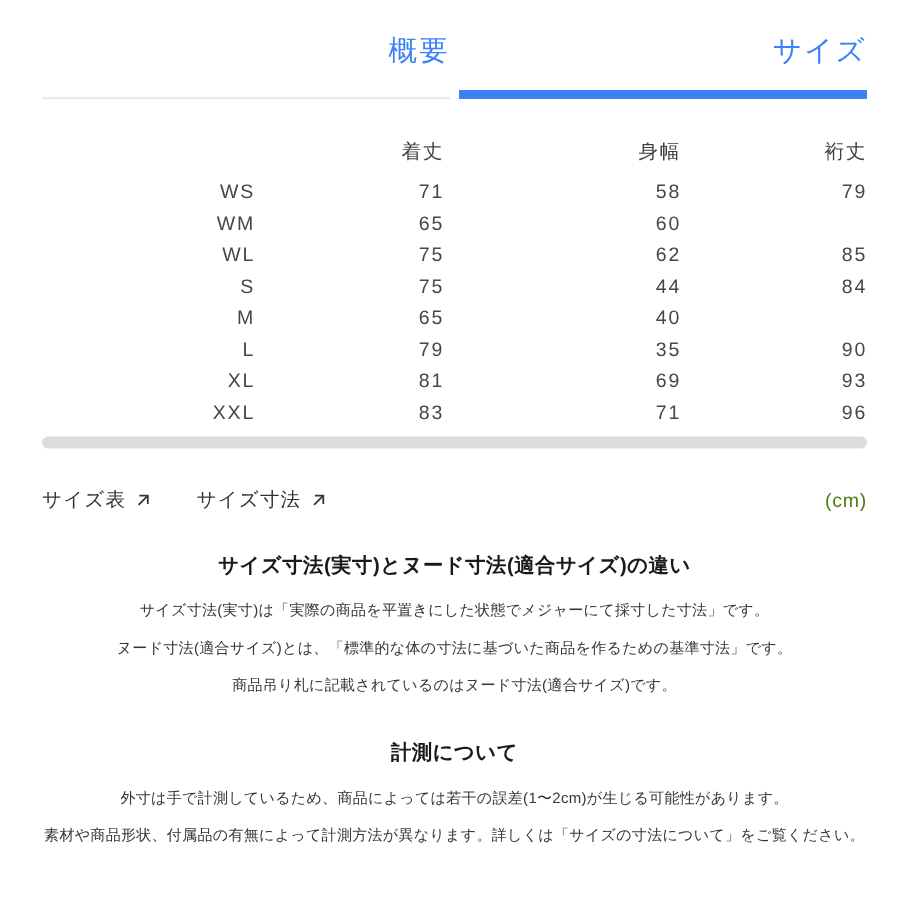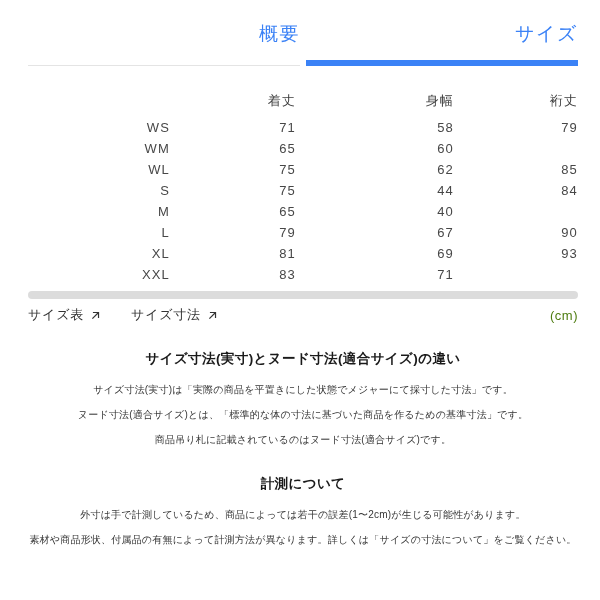--- a/index.html
+++ b/index.html
@@ -33,21 +33,21 @@
   .trow.head .tcell{color:#3d3d3d;}
 
   
   .hscrollbar{
     margin:6px 22px 0 28px;height:8px;border-radius:4px;
     background:#dcdcdc;cursor:pointer;
   }
 
   
   .links-row{
-    display:flex;align-items:center;margin:7px 22px 0 28px;
+    display:flex;align-items:center;margin:25px 22px 0 28px;
     font-size:13px;letter-spacing:.06em;color:#333;
   }
   .tlink{display:inline-flex;align-items:center;gap:6px;margin-right:30px;cursor:pointer;}
   .tlink svg{display:block;}
   .unit{margin-left:auto;letter-spacing:.04em;color:#4d7c0f;}
 
   
   .section{margin:25px 22px 0 28px;text-align:center;}
   .section.second{margin-top:23px;}
   .sec-heading{
@@ -101,33 +101,34 @@
       <div class="tcell">84</div>
     </div>
     <div class="trow">
       <div class="tcell">M</div>
       <div class="tcell">65</div>
       <div class="tcell">40</div>
     </div>
     <div class="trow">
       <div class="tcell">L</div>
       <div class="tcell">79</div>
-      <div class="tcell">67</div>
+      <div class="tcell">35</div>
       <div class="tcell">90</div>
     </div>
     <div class="trow">
       <div class="tcell">XL</div>
       <div class="tcell">81</div>
       <div class="tcell">69</div>
       <div class="tcell">93</div>
     </div>
     <div class="trow">
       <div class="tcell">XXL</div>
       <div class="tcell">83</div>
       <div class="tcell">71</div>
+      <div class="tcell">96</div>
     </div>
   </div>
 
   <div class="hscrollbar"></div>
 
   <div class="links-row">
     <span class="tlink">
       <span>サイズ表</span>
       <span>
         <svg width="11" height="11" viewBox="0 0 12 12">

